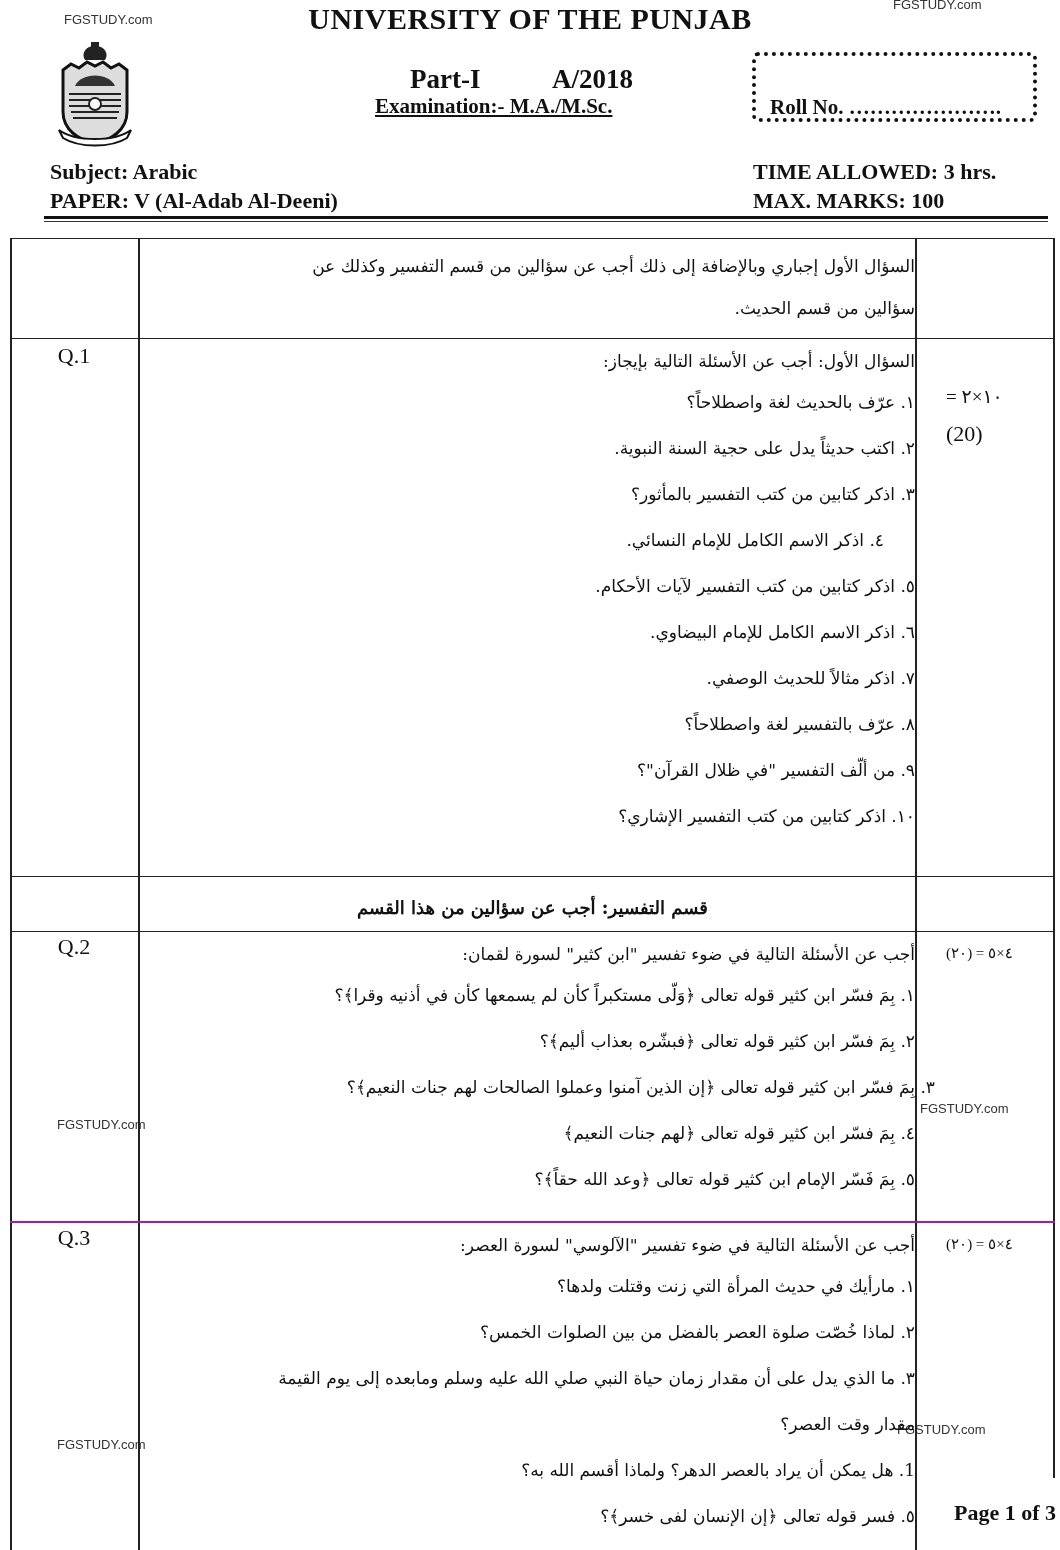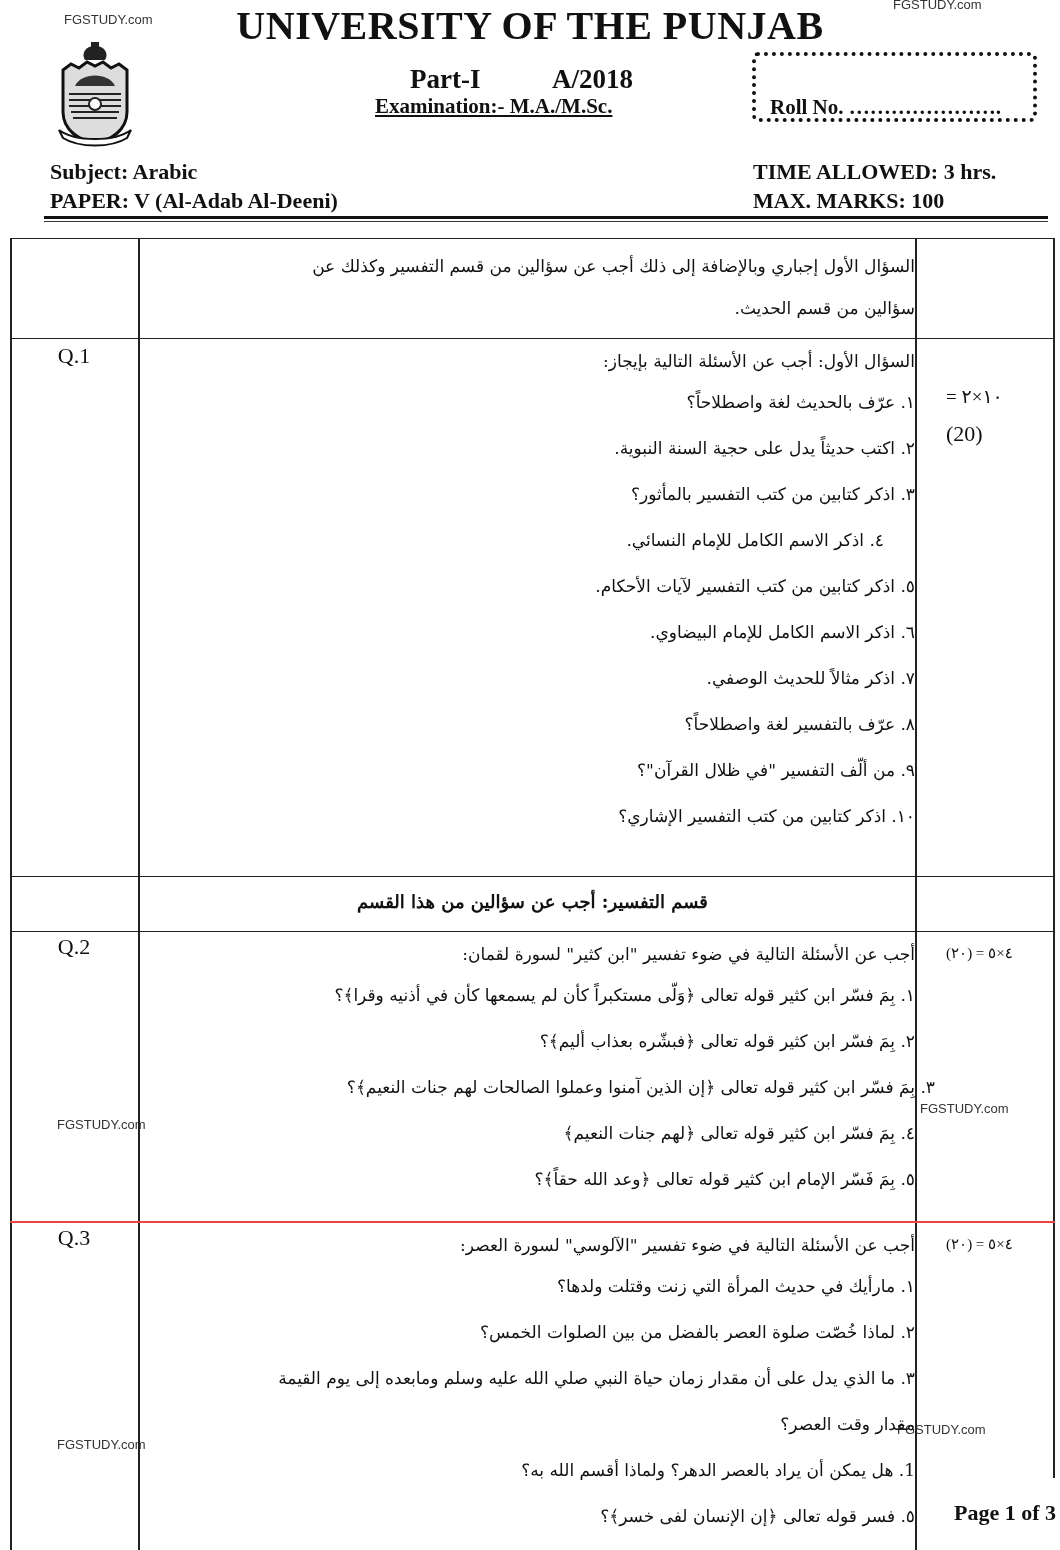--- a/index.html
+++ b/index.html
@@ -1,19 +1,19 @@
 <!DOCTYPE html>
 <html><head>
   <meta charset="utf-8">
   <style>
     html, body { margin:0; padding:0; background:#ffffff; }
     body { width:1060px; height:1550px; position:relative; overflow:hidden; color:#111; font-family:"Liberation Serif", serif; }
     .abs { position:absolute; }
     .wm { font-family:"Liberation Sans", sans-serif; font-size:13px; color:#333; }
-    .title { left:0; width:1060px; top:2px; text-align:center; font-size:40px; font-weight:bold; letter-spacing:0.5px; }
+    .title { left:0; width:1060px; top:2px; text-align:center; font-size:30px; font-weight:bold; letter-spacing:0.5px; }
     .logo { left:55px; top:42px; width:80px; height:110px; }
     .partline { left:410px; top:64px; font-size:27px; font-weight:bold; }
     .partline span { display:inline-block; }
     .exam { left:375px; top:94px; font-size:21px; font-weight:bold; text-decoration:underline; }
     .rollbox { left:752px; top:52px; width:285px; height:70px; border:4px dotted #111; border-radius:6px; box-sizing:border-box; }
     .roll { left:770px; top:95px; font-size:21px; font-weight:bold; }
     .hdr-l, .hdr-r { font-size:22px; font-weight:bold; line-height:29px; }
     .hdr-l { left:50px; top:157px; }
     .hdr-r { left:753px; top:157px; }
     .rule1 { left:44px; top:216px; width:1004px; height:3px; background:#111; }
@@ -107,37 +107,37 @@
       <div class="arline" style="line-height:46px;">٥. اذكر كتابين من كتب التفسير لآيات الأحكام.</div>
       <div class="arline" style="line-height:46px;">٦. اذكر الاسم الكامل للإمام البيضاوي.</div>
       <div class="arline" style="line-height:46px;">٧. اذكر مثالاً للحديث الوصفي.</div>
       <div class="arline" style="line-height:46px;">٨. عرّف بالتفسير لغة واصطلاحاً؟</div>
       <div class="arline" style="line-height:46px;">٩. من ألّف التفسير "في ظلال القرآن"؟</div>
       <div class="arline" style="line-height:46px;">١٠. اذكر كتابين من كتب التفسير الإشاري؟</div>
     </div>
   </div>
 
   <div class="row" style="top:638px;height:55px;">
-    <div class="section-hdr" style="top:14px;">قسم التفسير: أجب عن سؤالين من هذا القسم</div>
+    <div class="section-hdr" style="top:20px;">قسم التفسير: أجب عن سؤالين من هذا القسم</div>
   </div>
 
   <div class="row" style="top:693px;height:290px;padding-left:11px;">
     <div class="qnum" style="top:2px;">Q.2</div>
     <div class="marks" style="top:12px;font-size:15px;">٤×٥ = (٢٠)</div>
     <div class="ar" style="top:4px;">
       <div class="arline" style="line-height:36px;">أجب عن الأسئلة التالية في ضوء تفسير "ابن كثير" لسورة لقمان:</div>
       <div class="arline" style="line-height:46px;">١. بِمَ فسّر ابن كثير قوله تعالى ﴿وَلّى مستكبراً كأن لم يسمعها كأن في أذنيه وقرا﴾؟</div>
       <div class="arline" style="line-height:46px;">٢. بِمَ فسّر ابن كثير قوله تعالى ﴿فبشّره بعذاب أليم﴾؟</div>
       <div class="arline" style="line-height:46px;margin-right:-20px;">٣. بِمَ فسّر ابن كثير قوله تعالى ﴿إن الذين آمنوا وعملوا الصالحات لهم جنات النعيم﴾؟</div>
       <div class="arline" style="line-height:46px;">٤. بِمَ فسّر ابن كثير قوله تعالى ﴿لهم جنات النعيم﴾</div>
       <div class="arline" style="line-height:46px;">٥. بِمَ فَسّر الإمام ابن كثير قوله تعالى ﴿وعد الله حقاً﴾؟</div>
     </div>
   </div>
 
-  <div class="row" style="top:983px;height:329px;border-top:2px solid #ef4444;">
+  <div class="row" style="top:983px;height:329px;border-top:2px solid #a21caf;">
     <div class="qnum" style="top:2px;">Q.3</div>
     <div class="marks" style="top:12px;font-size:15px;">٤×٥ = (٢٠)</div>
     <div class="ar" style="top:4px;">
       <div class="arline" style="line-height:36px;">أجب عن الأسئلة التالية في ضوء تفسير "الآلوسي" لسورة العصر:</div>
       <div class="arline" style="line-height:46px;">١. مارأيك في حديث المرأة التي زنت وقتلت ولدها؟</div>
       <div class="arline" style="line-height:46px;">٢. لماذا خُصّت صلوة العصر بالفضل من بين الصلوات الخمس؟</div>
       <div class="arline" style="line-height:46px;">٣. ما الذي يدل على أن مقدار زمان حياة النبي صلي الله عليه وسلم ومابعده إلى يوم القيمة</div>
       <div class="arline" style="line-height:46px;">مقدار وقت العصر؟</div>
       <div class="arline" style="line-height:46px;">1. هل يمكن أن يراد بالعصر الدهر؟ ولماذا أقسم الله به؟</div>
       <div class="arline" style="line-height:46px;">٥. فسر قوله تعالى ﴿إن الإنسان لفى خسر﴾؟</div>

